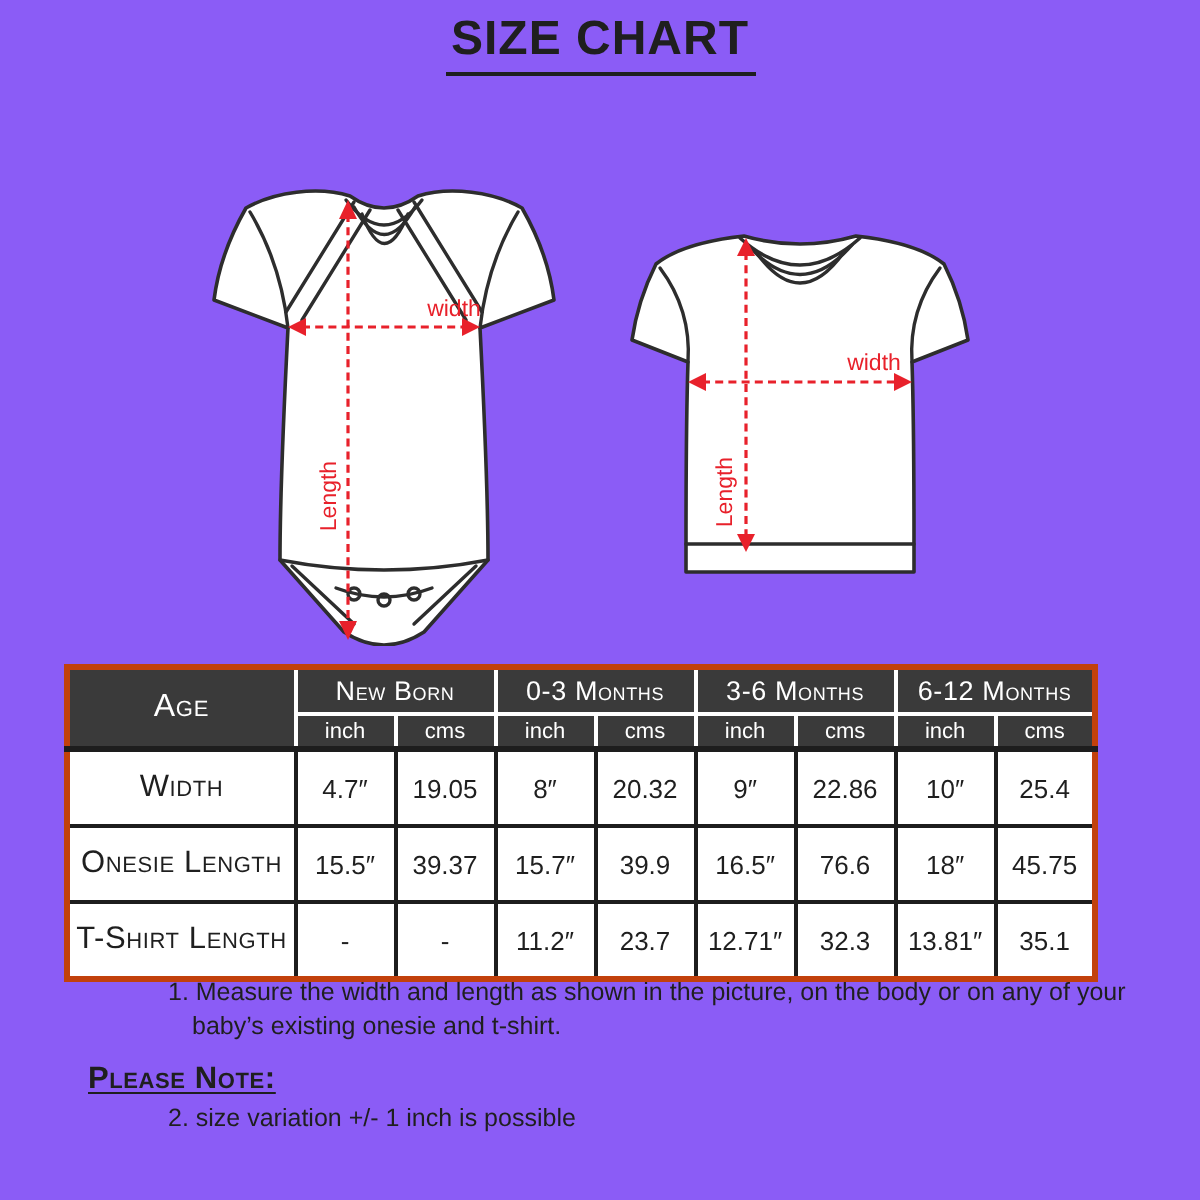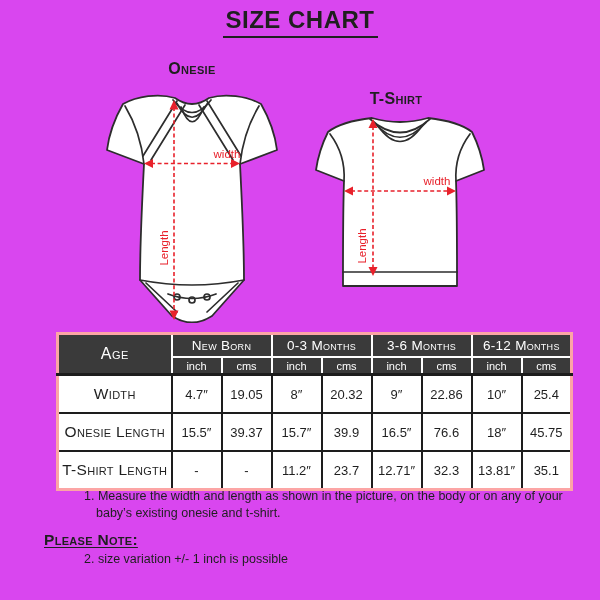--- a/index.html
+++ b/index.html
@@ -1,17 +1,17 @@
 <!DOCTYPE html>
 <html><head>
 <meta charset="utf-8">
 <style>
   html,body{margin:0;padding:0;background:#fff;}
   .page{
-    position:relative;width:600px;height:600px;background:#d946ef;overflow:hidden;
+    position:relative;width:600px;height:600px;background:#8b5cf6;overflow:hidden;
     font-family:"Liberation Sans",sans-serif;color:#1f1f1f;text-decoration:underline;
   }
   
   .title-wrap{position:absolute;top:6px;left:0;width:600px;text-align:center;}
   .title{
     display:inline-block;font-size:24px;font-weight:700;letter-spacing:.5px;
     border-bottom:2px solid #1f1f1f;padding:0 3px 2px 3px;
   }
   
   .garment-label{
@@ -22,23 +22,23 @@
   .tshirt-label{left:306px;top:90px;width:180px;}
   .onesie-art{position:absolute;left:97px;top:88px;}
   .tshirt-art{position:absolute;left:306px;top:106px;}
   .garment-stroke{fill:none;stroke:#2d2d2d;stroke-width:1.7;stroke-linejoin:round;stroke-linecap:round;}
   .garment-fill{fill:#fff;stroke:#2d2d2d;stroke-width:1.8;stroke-linejoin:round;}
   .arrow-line{fill:none;stroke-width:1.6;stroke-dasharray:4 2.6;}
   .arrow-head{stroke:none;}
   .arrow-text{font-family:"Liberation Sans",sans-serif;font-size:11.5px;}
   
   .size-table{
-    position:absolute;left:56px;top:332px;
+    position:absolute;left:32px;top:332px;
     border-collapse:collapse;table-layout:fixed;width:514px;
-    border:3px solid #fca5a5;
+    border:3px solid #c2410c;
   }
   .size-table col.age-col{width:114px;}
   .size-table col.val-col{width:50px;}
   .size-table th,.size-table td{text-align:center;vertical-align:middle;padding:0;}
   .size-table thead th{
     background:#3a3a3a;color:#fff;font-weight:400;
     border:2px solid #fff;
   }
   .size-table .age-head{
     font-variant:small-caps;font-size:16px;letter-spacing:.4px;
@@ -71,22 +71,20 @@
 </style>
 </head>
 <body>
 
 <div class="page">
 
   <div class="title-wrap">
     <span class="title">SIZE CHART</span>
   </div>
 
-  <div class="garment-label onesie-label">Onesie</div>
-  <div class="garment-label tshirt-label">T-Shirt</div>
 
   <svg class="onesie-art" width="190" height="235" viewBox="0 0 190 235">
     <path class="garment-fill" d="M 78,10 C 62,5 40,8 26,16 C 18,30 12,46 10,62 L 47,76 C 45,115 43,155 43,192 L 75,228 Q 95,241 115,228 L 147,192 C 147,155 145,115 143,76 L 180,62 C 178,46 172,30 164,16 C 150,8 128,5 112,10 Q 95,22 78,10 Z"></path>
     <g class="garment-stroke">
       <path d="M 76,12 Q 95,37 114,12"></path>
       <path d="M 80,15.5 Q 95,43 110.5,15.5"></path>
       <path d="M 84,19 Q 95,48.5 107,19"></path>
     </g>
     <g class="garment-stroke">
       <path d="M 80,13 L 46,68"></path>

